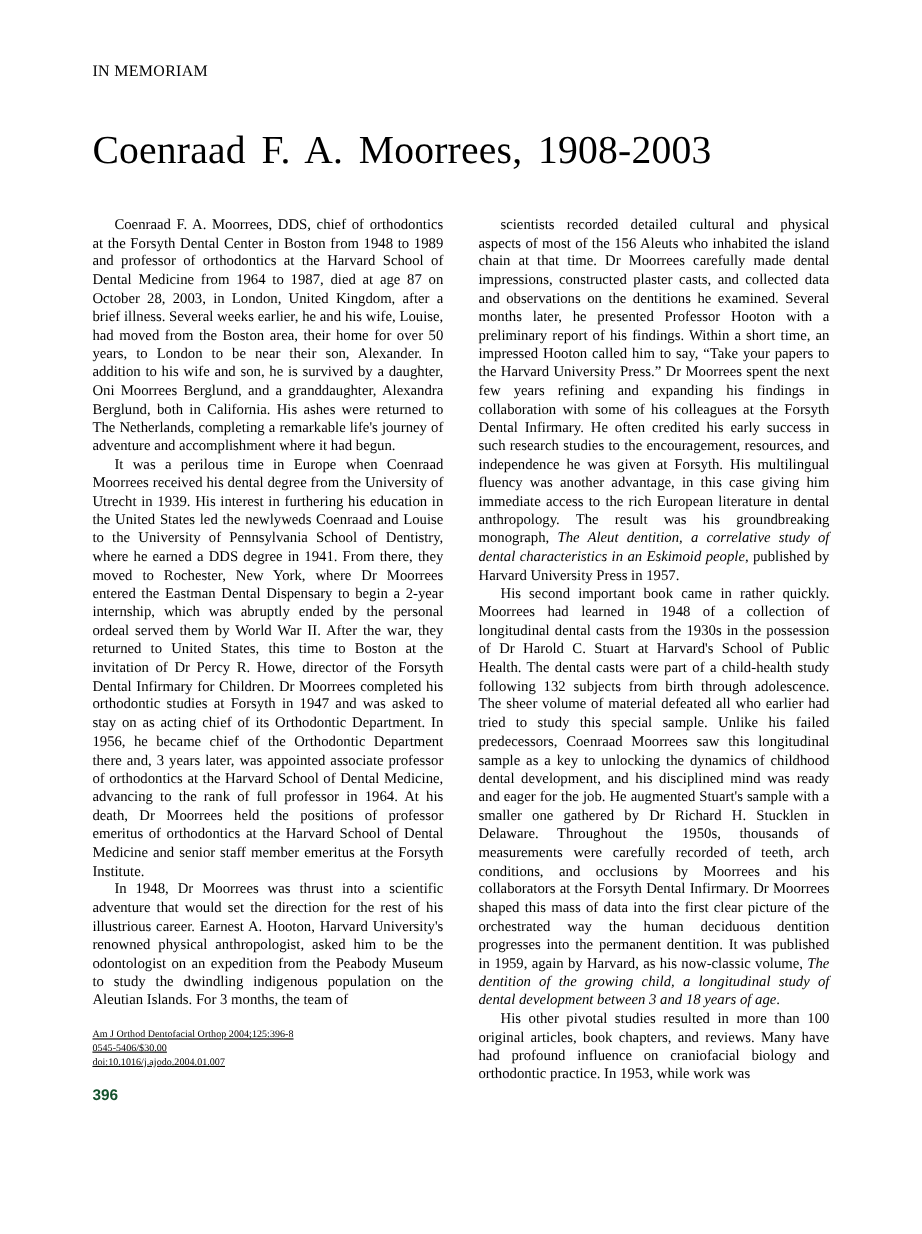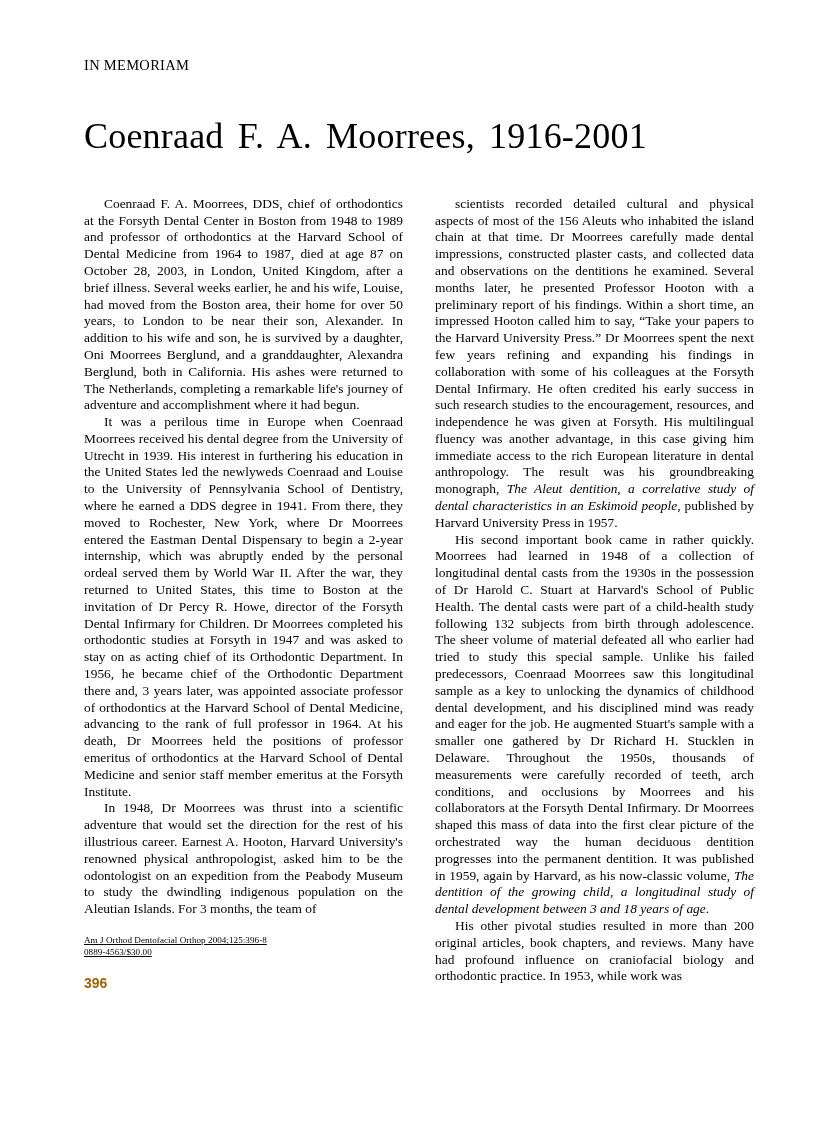--- a/index.html
+++ b/index.html
@@ -79,59 +79,60 @@
     font-size: 9.1px;
     line-height: 12.4px;
     color: #000;
     letter-spacing: 0.05px;
   }
   .folio {
     margin-top: 16px;
     font-family: "Liberation Sans", "DejaVu Sans", sans-serif;
     font-size: 14px;
     font-weight: bold;
-    color: #a16207;
+    color: #14532d;
   }
   .col-left-inner {
     display: flex;
     flex-direction: column;
     height: 100%;
     justify-content: space-between;
   }
 </style>
 </head>
 <body>
 
 <div class="page">
   <div class="content">
 
     <div class="kicker">IN MEMORIAM</div>
 
-    <h1 class="doc-title">Coenraad F. A. Moorrees, 1916-2001</h1>
+    <h1 class="doc-title">Coenraad F. A. Moorrees, 1908-2003</h1>
 
     <div class="columns">
 
       <div class="col">
         <div class="col-left-inner">
           <div>
             <p>Coenraad F. A. Moorrees, DDS, chief of orthodontics at the Forsyth Dental Center in Boston from 1948 to 1989 and professor of orthodontics at the Harvard School of Dental Medicine from 1964 to 1987, died at age 87 on October 28, 2003, in London, United Kingdom, after a brief illness. Several weeks earlier, he and his wife, Louise, had moved from the Boston area, their home for over 50 years, to London to be near their son, Alexander. In addition to his wife and son, he is survived by a daughter, Oni Moorrees Berglund, and a granddaughter, Alexandra Berglund, both in California. His ashes were returned to The Netherlands, completing a remarkable life's journey of adventure and accomplishment where it had begun.</p>
             <p>It was a perilous time in Europe when Coenraad Moorrees received his dental degree from the University of Utrecht in 1939. His interest in furthering his education in the United States led the newlyweds Coenraad and Louise to the University of Pennsylvania School of Dentistry, where he earned a DDS degree in 1941. From there, they moved to Rochester, New York, where Dr Moorrees entered the Eastman Dental Dispensary to begin a 2-year internship, which was abruptly ended by the personal ordeal served them by World War II. After the war, they returned to United States, this time to Boston at the invitation of Dr Percy R. Howe, director of the Forsyth Dental Infirmary for Children. Dr Moorrees completed his orthodontic studies at Forsyth in 1947 and was asked to stay on as acting chief of its Orthodontic Department. In 1956, he became chief of the Orthodontic Department there and, 3 years later, was appointed associate professor of orthodontics at the Harvard School of Dental Medicine, advancing to the rank of full professor in 1964. At his death, Dr Moorrees held the positions of professor emeritus of orthodontics at the Harvard School of Dental Medicine and senior staff member emeritus at the Forsyth Institute.</p>
             <p>In 1948, Dr Moorrees was thrust into a scientific adventure that would set the direction for the rest of his illustrious career. Earnest A. Hooton, Harvard University's renowned physical anthropologist, asked him to be the odontologist on an expedition from the Peabody Museum to study the dwindling indigenous population on the Aleutian Islands. For 3 months, the team of</p>
           </div>
           <div class="footnote">
             <div>Am J Orthod Dentofacial Orthop 2004;125:396-8</div>
-            <div>0889-4563/$30.00</div>
+            <div>0545-5406/$30.00</div>
+            <div>doi:10.1016/j.ajodo.2004.01.007</div>
           </div>
           <div class="folio">396</div>
         </div>
       </div>
 
       <div class="col">
         <div id="right-paras">
             <p><span>scientists recorded detailed cultural and physical aspects of most of the 156 Aleuts who inhabited the island chain at that time. Dr Moorrees carefully made dental impressions, constructed plaster casts, and collected data and observations on the dentitions he examined. Several months later, he presented Professor Hooton with a preliminary report of his findings. Within a short time, an impressed Hooton called him to say, “Take your papers to the Harvard University Press.” Dr Moorrees spent the next few years refining and expanding his findings in collaboration with some of his colleagues at the Forsyth Dental Infirmary. He often credited his early success in such research studies to the encouragement, resources, and independence he was given at Forsyth. His multilingual fluency was another advantage, in this case giving him immediate access to the rich European literature in dental anthropology. The result was his groundbreaking monograph, </span><i>The Aleut dentition, a correlative study of dental characteristics in an Eskimoid people</i><span>, published by Harvard University Press in 1957.</span></p>
             <p><span>His second important book came in rather quickly. Moorrees had learned in 1948 of a collection of longitudinal dental casts from the 1930s in the possession of Dr Harold C. Stuart at Harvard's School of Public Health. The dental casts were part of a child-health study following 132 subjects from birth through adolescence. The sheer volume of material defeated all who earlier had tried to study this special sample. Unlike his failed predecessors, Coenraad Moorrees saw this longitudinal sample as a key to unlocking the dynamics of childhood dental development, and his disciplined mind was ready and eager for the job. He augmented Stuart's sample with a smaller one gathered by Dr Richard H. Stucklen in Delaware. Throughout the 1950s, thousands of measurements were carefully recorded of teeth, arch conditions, and occlusions by Moorrees and his collaborators at the Forsyth Dental Infirmary. Dr Moorrees shaped this mass of data into the first clear picture of the orchestrated way the human deciduous dentition progresses into the permanent dentition. It was published in 1959, again by Harvard, as his now-classic volume, </span><i>The dentition of the growing child, a longitudinal study of dental development between 3 and 18 years of age</i><span>.</span></p>
-            <p><span>His other pivotal studies resulted in more than 200 original articles, book chapters, and reviews. Many have had profound influence on craniofacial biology and orthodontic practice. In 1953, while work was</span></p>
+            <p><span>His other pivotal studies resulted in more than 100 original articles, book chapters, and reviews. Many have had profound influence on craniofacial biology and orthodontic practice. In 1953, while work was</span></p>
           </div>
       </div>
 
     </div>
   </div>
 </div>
 
 </body></html>

